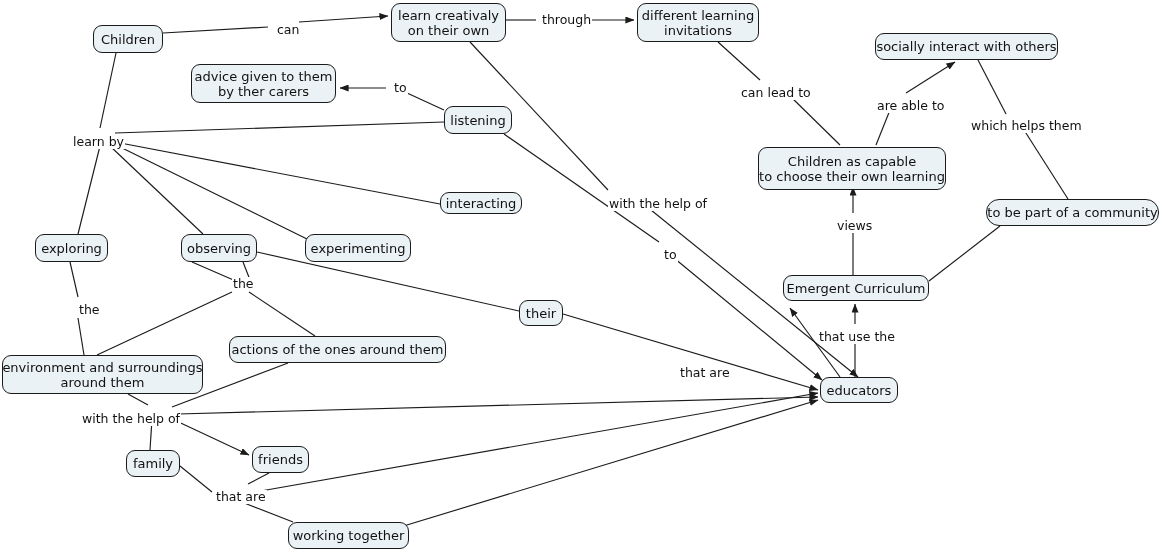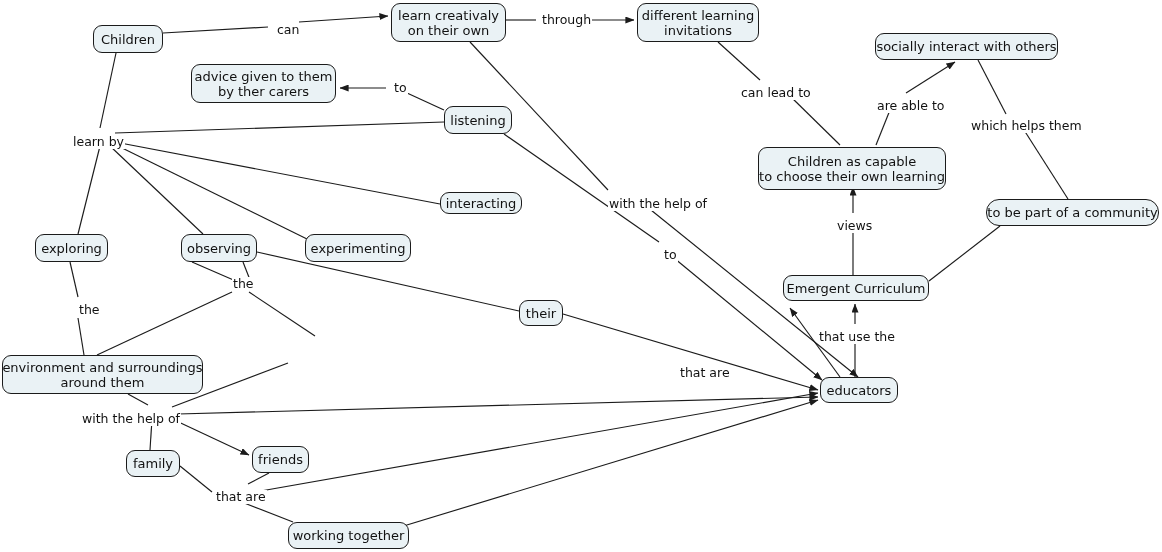--- a/index.html
+++ b/index.html
@@ -146,20 +146,21 @@
 invitations</div>
   <div class="node-box" style="left:191px; top:64px;  width:145px; height:39px;">advice given to them
 by ther carers</div>
   <div class="node-box" style="left:444px; top:106px; width:68px;  height:28px;">listening</div>
   <div class="node-box" style="left:440px; top:192px; width:82px;  height:22px;">interacting</div>
   <div class="node-box" style="left:305px; top:234px; width:106px; height:28px;">experimenting</div>
   <div class="node-box" style="left:181px; top:234px; width:76px;  height:28px;">observing</div>
   <div class="node-box" style="left:35px;  top:234px; width:73px;  height:28px;">exploring</div>
   <div class="node-box" style="left:2px;   top:355px; width:201px; height:39px;">environment and surroundings
 around them</div>
+  <div class="node-box" style="left:229px; top:336px; width:217px; height:27px;">actions of the ones around them</div>
   <div class="node-box" style="left:519px; top:300px; width:44px;  height:26px;">their</div>
   <div class="node-box" style="left:126px; top:450px; width:54px;  height:27px;text-align:center;">family</div>
   <div class="node-box" style="left:252px; top:446px; width:57px;  height:27px;">friends</div>
   <div class="node-box" style="left:276px; top:522px; width:121px; height:27px;margin-left:12px;">working together</div>
   <div class="node-box" style="left:820px; top:377px; width:78px;  height:26px;">educators</div>
   <div class="node-box" style="left:783px; top:275px; width:146px; height:26px;">Emergent Curriculum</div>
   <div class="node-box" style="left:758px; top:135px; width:188px; height:43px;margin-top:12px;">Children as capable
 to choose their own learning</div>
   <div class="node-box" style="left:875px; top:33px;  width:183px; height:27px;">socially interact with others</div>
   <div class="node-box" style="left:986px; top:199px; width:173px; height:27px;border-radius:13px;">to be part of a community</div>

